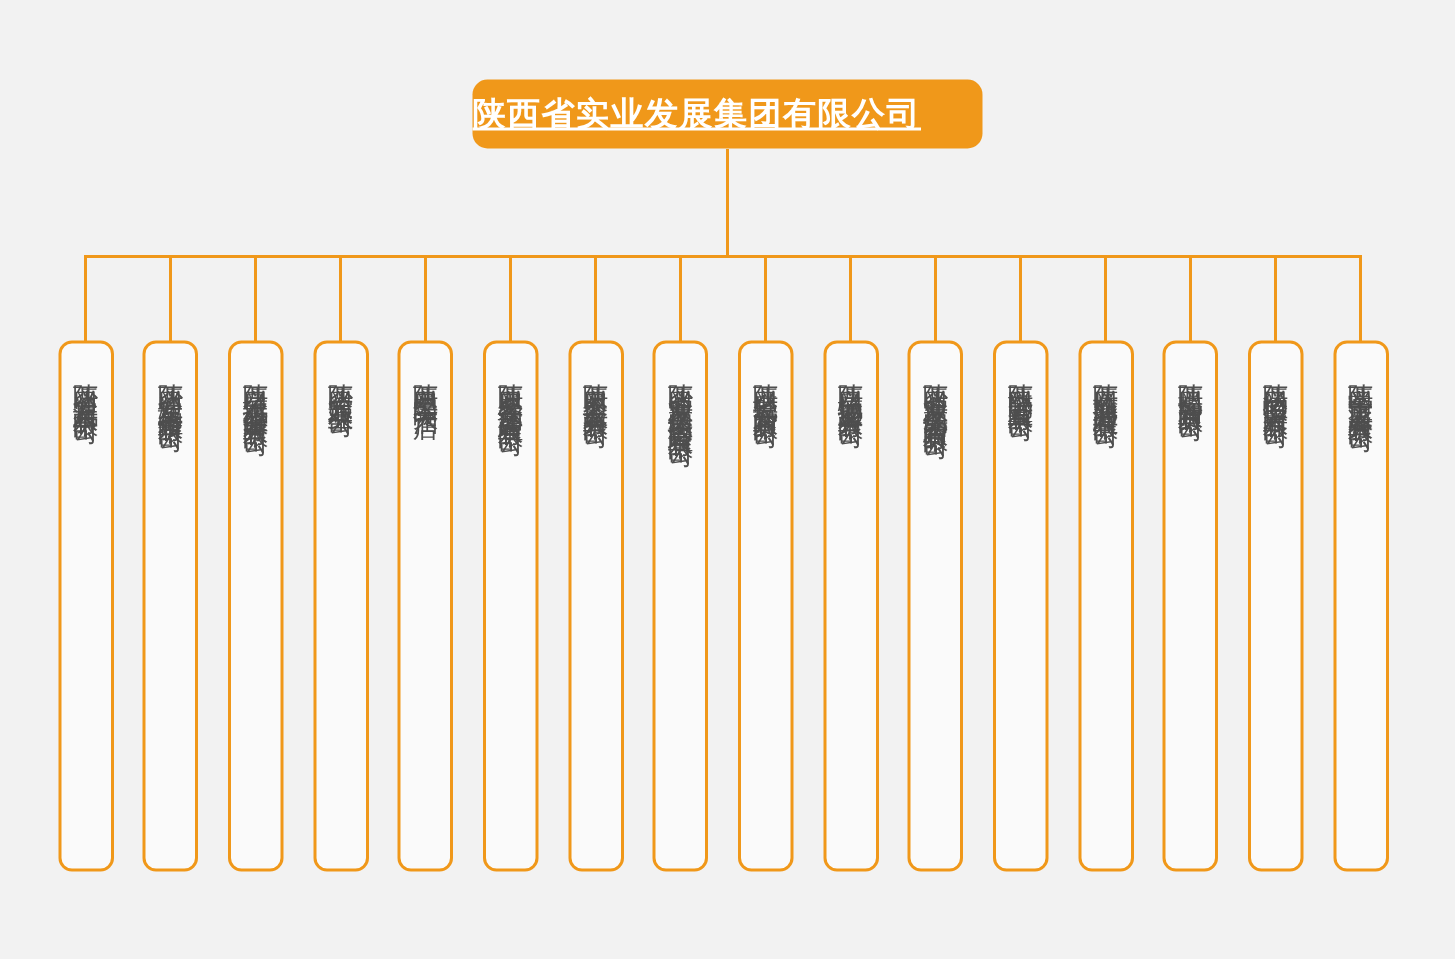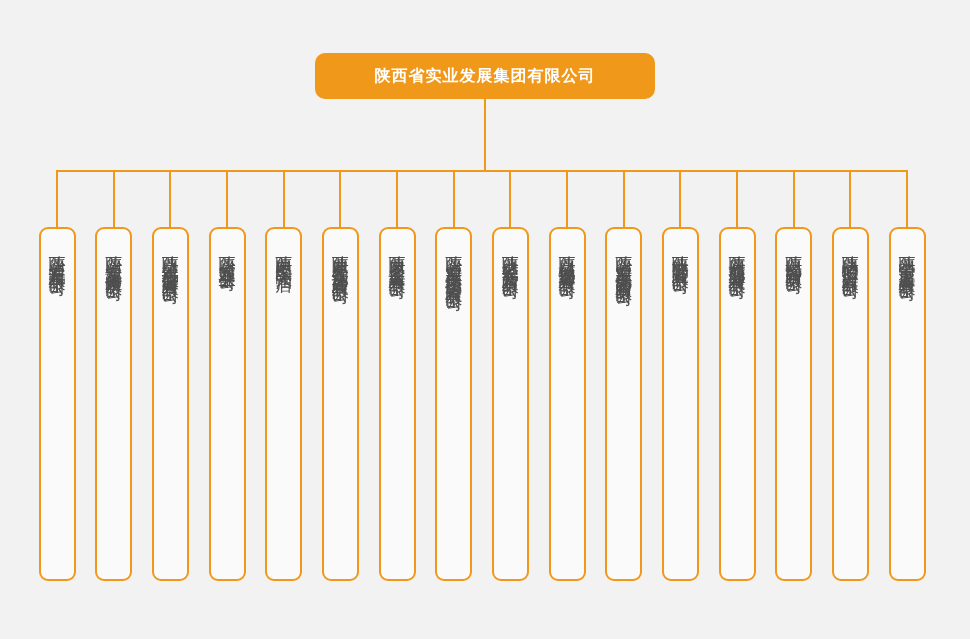--- a/index.html
+++ b/index.html
@@ -20,26 +20,27 @@
     width: 970px; height: 639px;
   }
   .root-node {
     position: absolute;
     left: 315px; top: 53px;
     width: 340px; height: 46px;
     background: var(--accent, #f0981a);
     border-radius: 10px;
     display: flex;
     align-items: center;
-    justify-content: center;
+    justify-content: flex-start;
     color: #ffffff;
-    font-size: 16px;
+    font-size: 22px;
     font-weight: bold;
     letter-spacing: 1px;
     white-space: nowrap;
+    text-decoration: underline;
   }
   .child-node {
     position: absolute;
     top: 227px;
     width: 37px; height: 354px;
     background: #fafafa;
     border: 2px solid var(--accent, #f0981a);
     border-radius: 9px;
     display: flex;
     justify-content: center;

